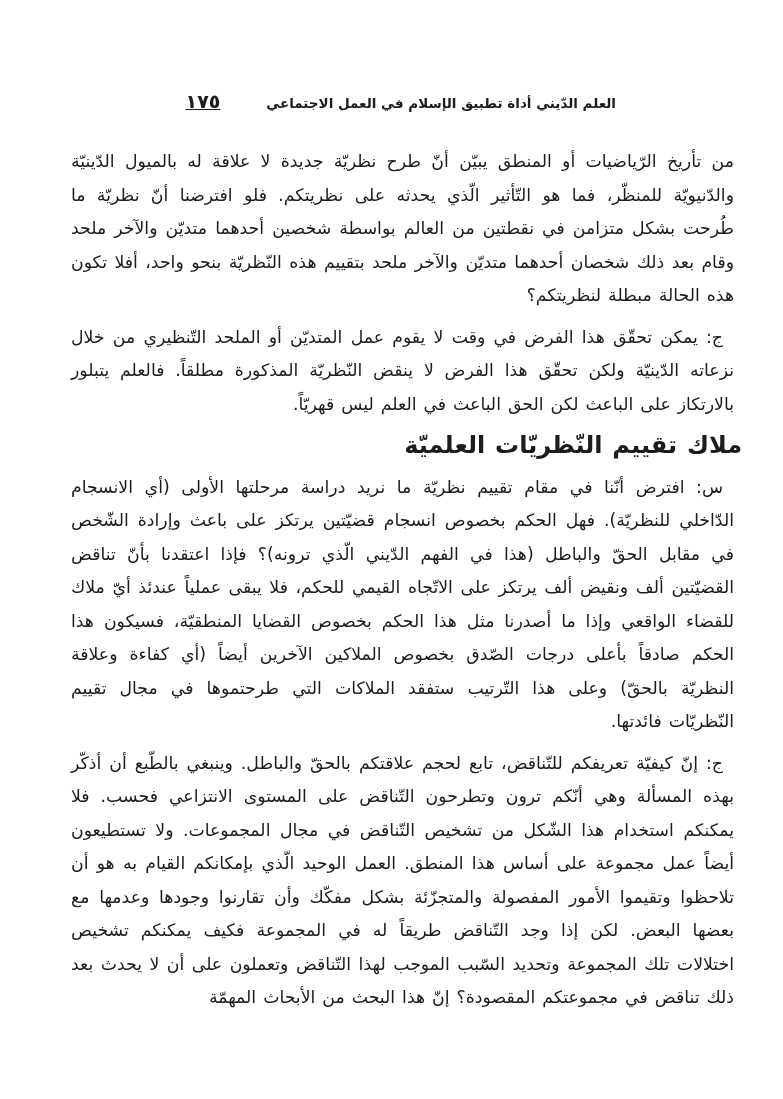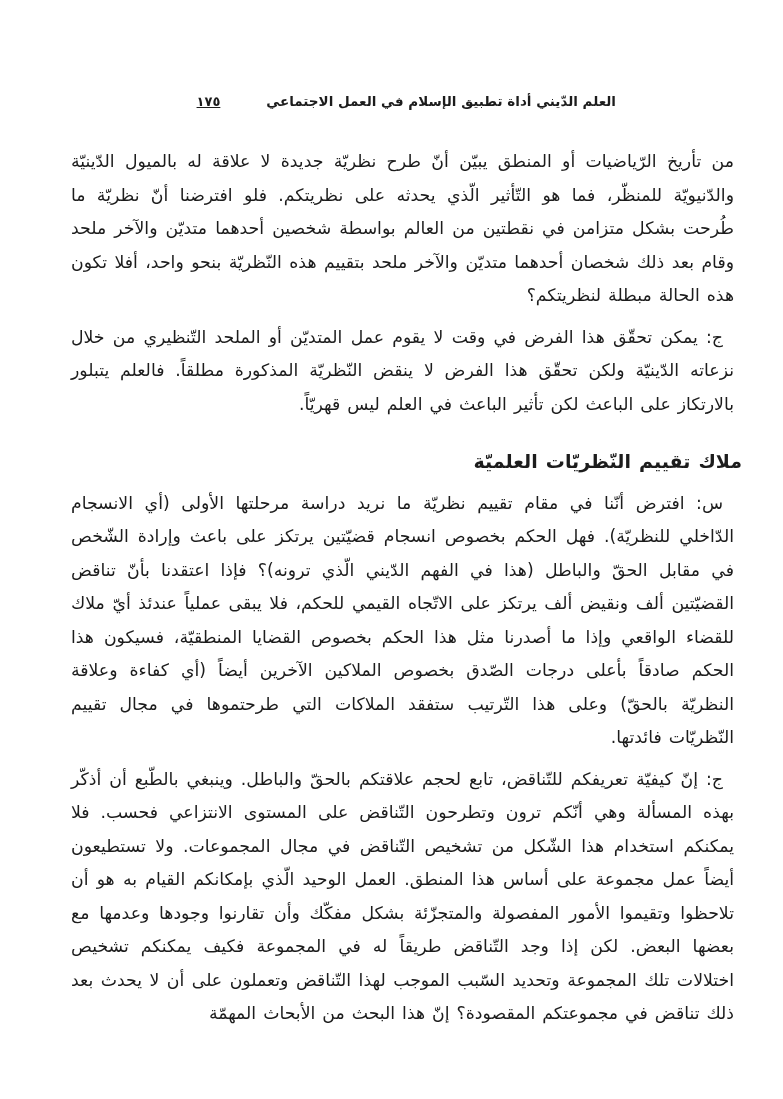--- a/index.html
+++ b/index.html
@@ -27,59 +27,59 @@
     display: flex;
     justify-content: flex-start;
     align-items: baseline;
     gap: 46px;
     font-size: 13.5px;
     line-height: 22px;
     white-space: nowrap;
     font-weight: 600;
   }
   .running-title { letter-spacing: 0.2px; }
-  .page-number { font-size: 13px; text-decoration: underline; }
+  .page-number { font-size: 19px; text-decoration: underline; }
   
   .page-body {
     position: absolute;
     top: 137px;
     right: 41px;
     left: 63px;
     direction: rtl;
     text-align: justify;
     font-size: 17.3px;
     line-height: 33.5px;
     word-spacing: 1.5px;
   }
   .para { margin: 8px; }
   .para.indent { text-indent: 11px; }
   .section-heading {
     font-weight: bold;
-    font-size: 19px;
+    font-size: 24px;
     line-height: 33.5px;
-    margin-top: 24px;
+    margin-top: 8px;
     margin-bottom: 7px;
     text-align: right;
   }
 </style>
 </head>
 <body style="background: rgb(255, 255, 255); color: rgb(28, 28, 28);">
 
 <div class="page">
 
   <header class="page-header">
     <span class="running-title">العلم الدّيني أداة تطبيق الإسلام في العمل الاجتماعي</span>
     <span class="page-number">١٧٥</span>
   </header>
 
   <main class="page-body">
 
     <p class="para">من تأريخ الرّياضيات أو المنطق يبيّن أنّ طرح نظريّة جديدة لا علاقة له بالميول الدّينيّة والدّنيويّة للمنظّر، فما هو التّأثير الّذي يحدثه على نظريتكم. فلو افترضنا أنّ نظريّة ما طُرحت بشكل متزامن في نقطتين من العالم بواسطة شخصين أحدهما متديّن والآخر ملحد وقام بعد ذلك شخصان أحدهما متديّن والآخر ملحد بتقييم هذه النّظريّة بنحو واحد، أفلا تكون هذه الحالة مبطلة لنظريتكم؟</p>
 
-    <p class="para indent">ج: يمكن تحقّق هذا الفرض في وقت لا يقوم عمل المتديّن أو الملحد التّنظيري من خلال نزعاته الدّينيّة ولكن تحقّق هذا الفرض لا ينقض النّظريّة المذكورة مطلقاً. فالعلم يتبلور بالارتكاز على الباعث لكن تأثير الباعث في العلم ليس قهريّاً.</p>
+    <p class="para indent">ج: يمكن تحقّق هذا الفرض في وقت لا يقوم عمل المتديّن أو الملحد التّنظيري من خلال نزعاته الدّينيّة ولكن تحقّق هذا الفرض لا ينقض النّظريّة المذكورة مطلقاً. فالعلم يتبلور بالارتكاز على الباعث لكن الحق الباعث في العلم ليس قهريّاً.</p>
 
     <h2 class="section-heading">ملاك تقييم النّظريّات العلميّة</h2>
 
     <p class="para indent">س: افترض أنّنا في مقام تقييم نظريّة ما نريد دراسة مرحلتها الأولى (أي الانسجام الدّاخلي للنظريّة). فهل الحكم بخصوص انسجام قضيّتين يرتكز على باعث وإرادة الشّخص في مقابل الحقّ والباطل (هذا في الفهم الدّيني الّذي ترونه)؟ فإذا اعتقدنا بأنّ تناقض القضيّتين ألف ونقيض ألف يرتكز على الاتّجاه القيمي للحكم، فلا يبقى عملياً عندئذ أيّ ملاك للقضاء الواقعي وإذا ما أصدرنا مثل هذا الحكم بخصوص القضايا المنطقيّة، فسيكون هذا الحكم صادقاً بأعلى درجات الصّدق بخصوص الملاكين الآخرين أيضاً (أي كفاءة وعلاقة النظريّة بالحقّ) وعلى هذا التّرتيب ستفقد الملاكات التي طرحتموها في مجال تقييم النّظريّات فائدتها.</p>
 
     <p class="para indent">ج: إنّ كيفيّة تعريفكم للتّناقض، تابع لحجم علاقتكم بالحقّ والباطل. وينبغي بالطّبع أن أذكّر بهذه المسألة وهي أنّكم ترون وتطرحون التّناقض على المستوى الانتزاعي فحسب. فلا يمكنكم استخدام هذا الشّكل من تشخيص التّناقض في مجال المجموعات. ولا تستطيعون أيضاً عمل مجموعة على أساس هذا المنطق. العمل الوحيد الّذي بإمكانكم القيام به هو أن تلاحظوا وتقيموا الأمور المفصولة والمتجزّئة بشكل مفكّك وأن تقارنوا وجودها وعدمها مع بعضها البعض. لكن إذا وجد التّناقض طريقاً له في المجموعة فكيف يمكنكم تشخيص اختلالات تلك المجموعة وتحديد السّبب الموجب لهذا التّناقض وتعملون على أن لا يحدث بعد ذلك تناقض في مجموعتكم المقصودة؟ إنّ هذا البحث من الأبحاث المهمّة</p>
 
   </main>
 
 </div>

